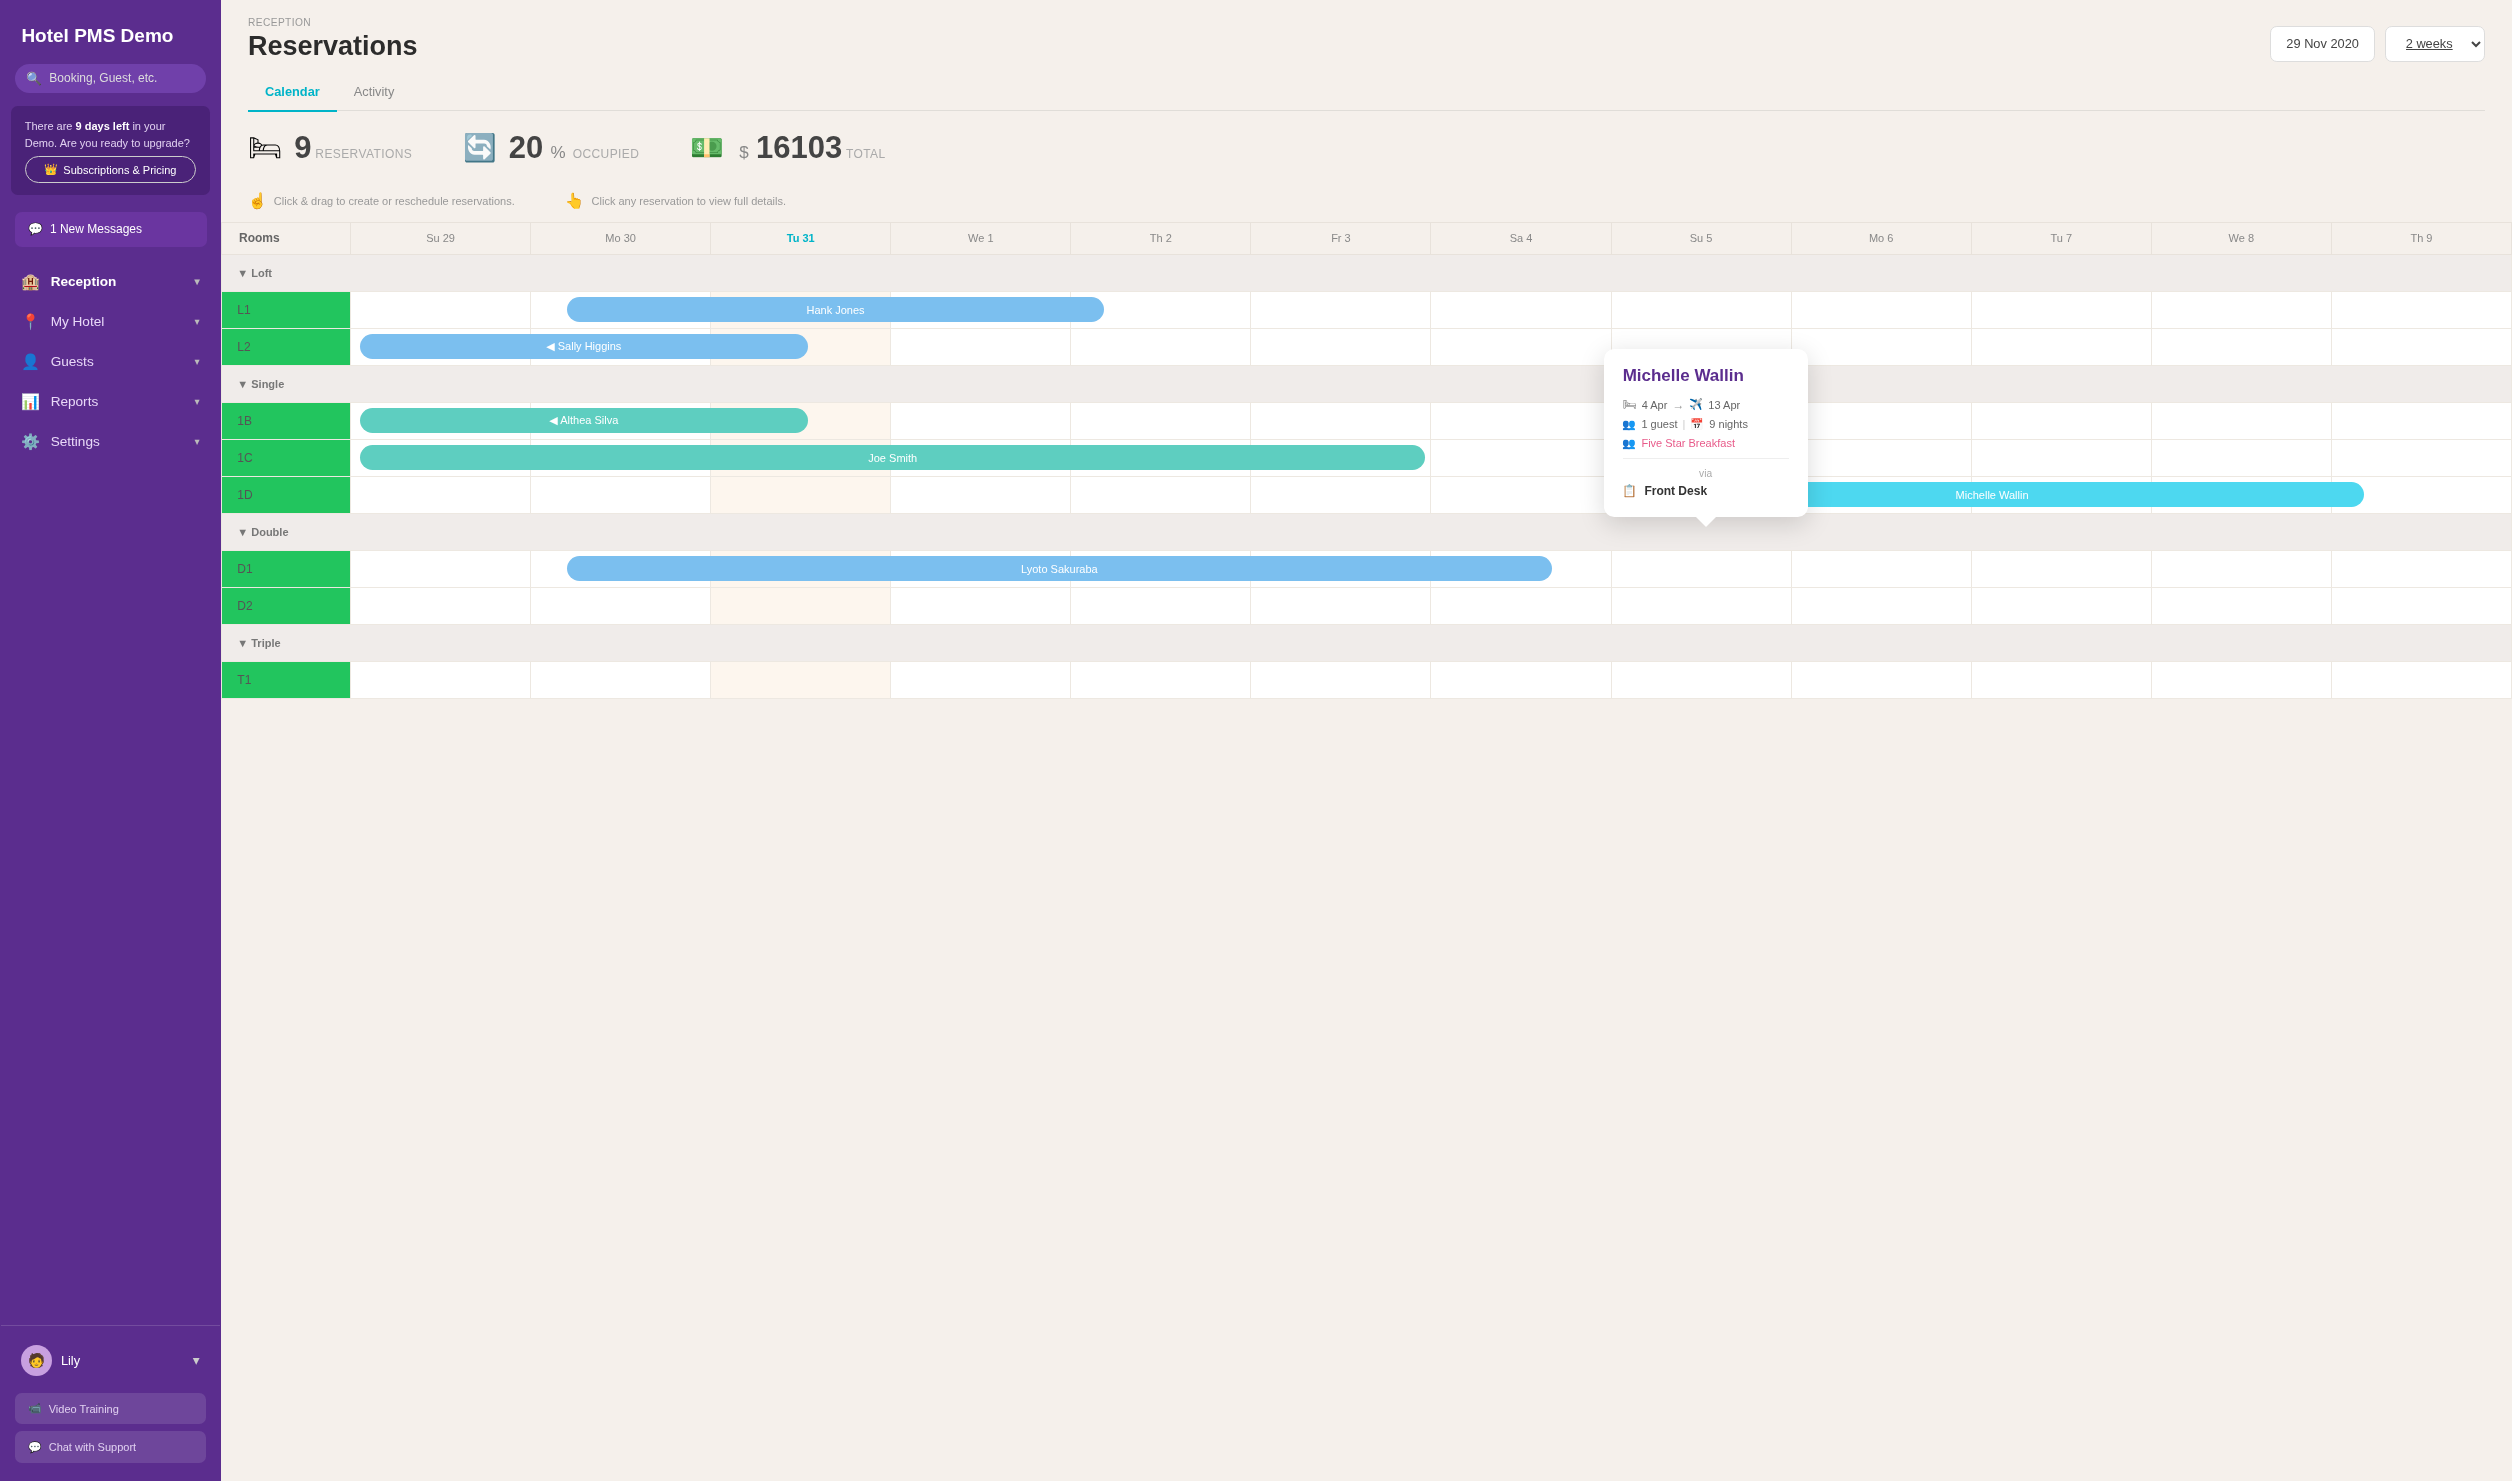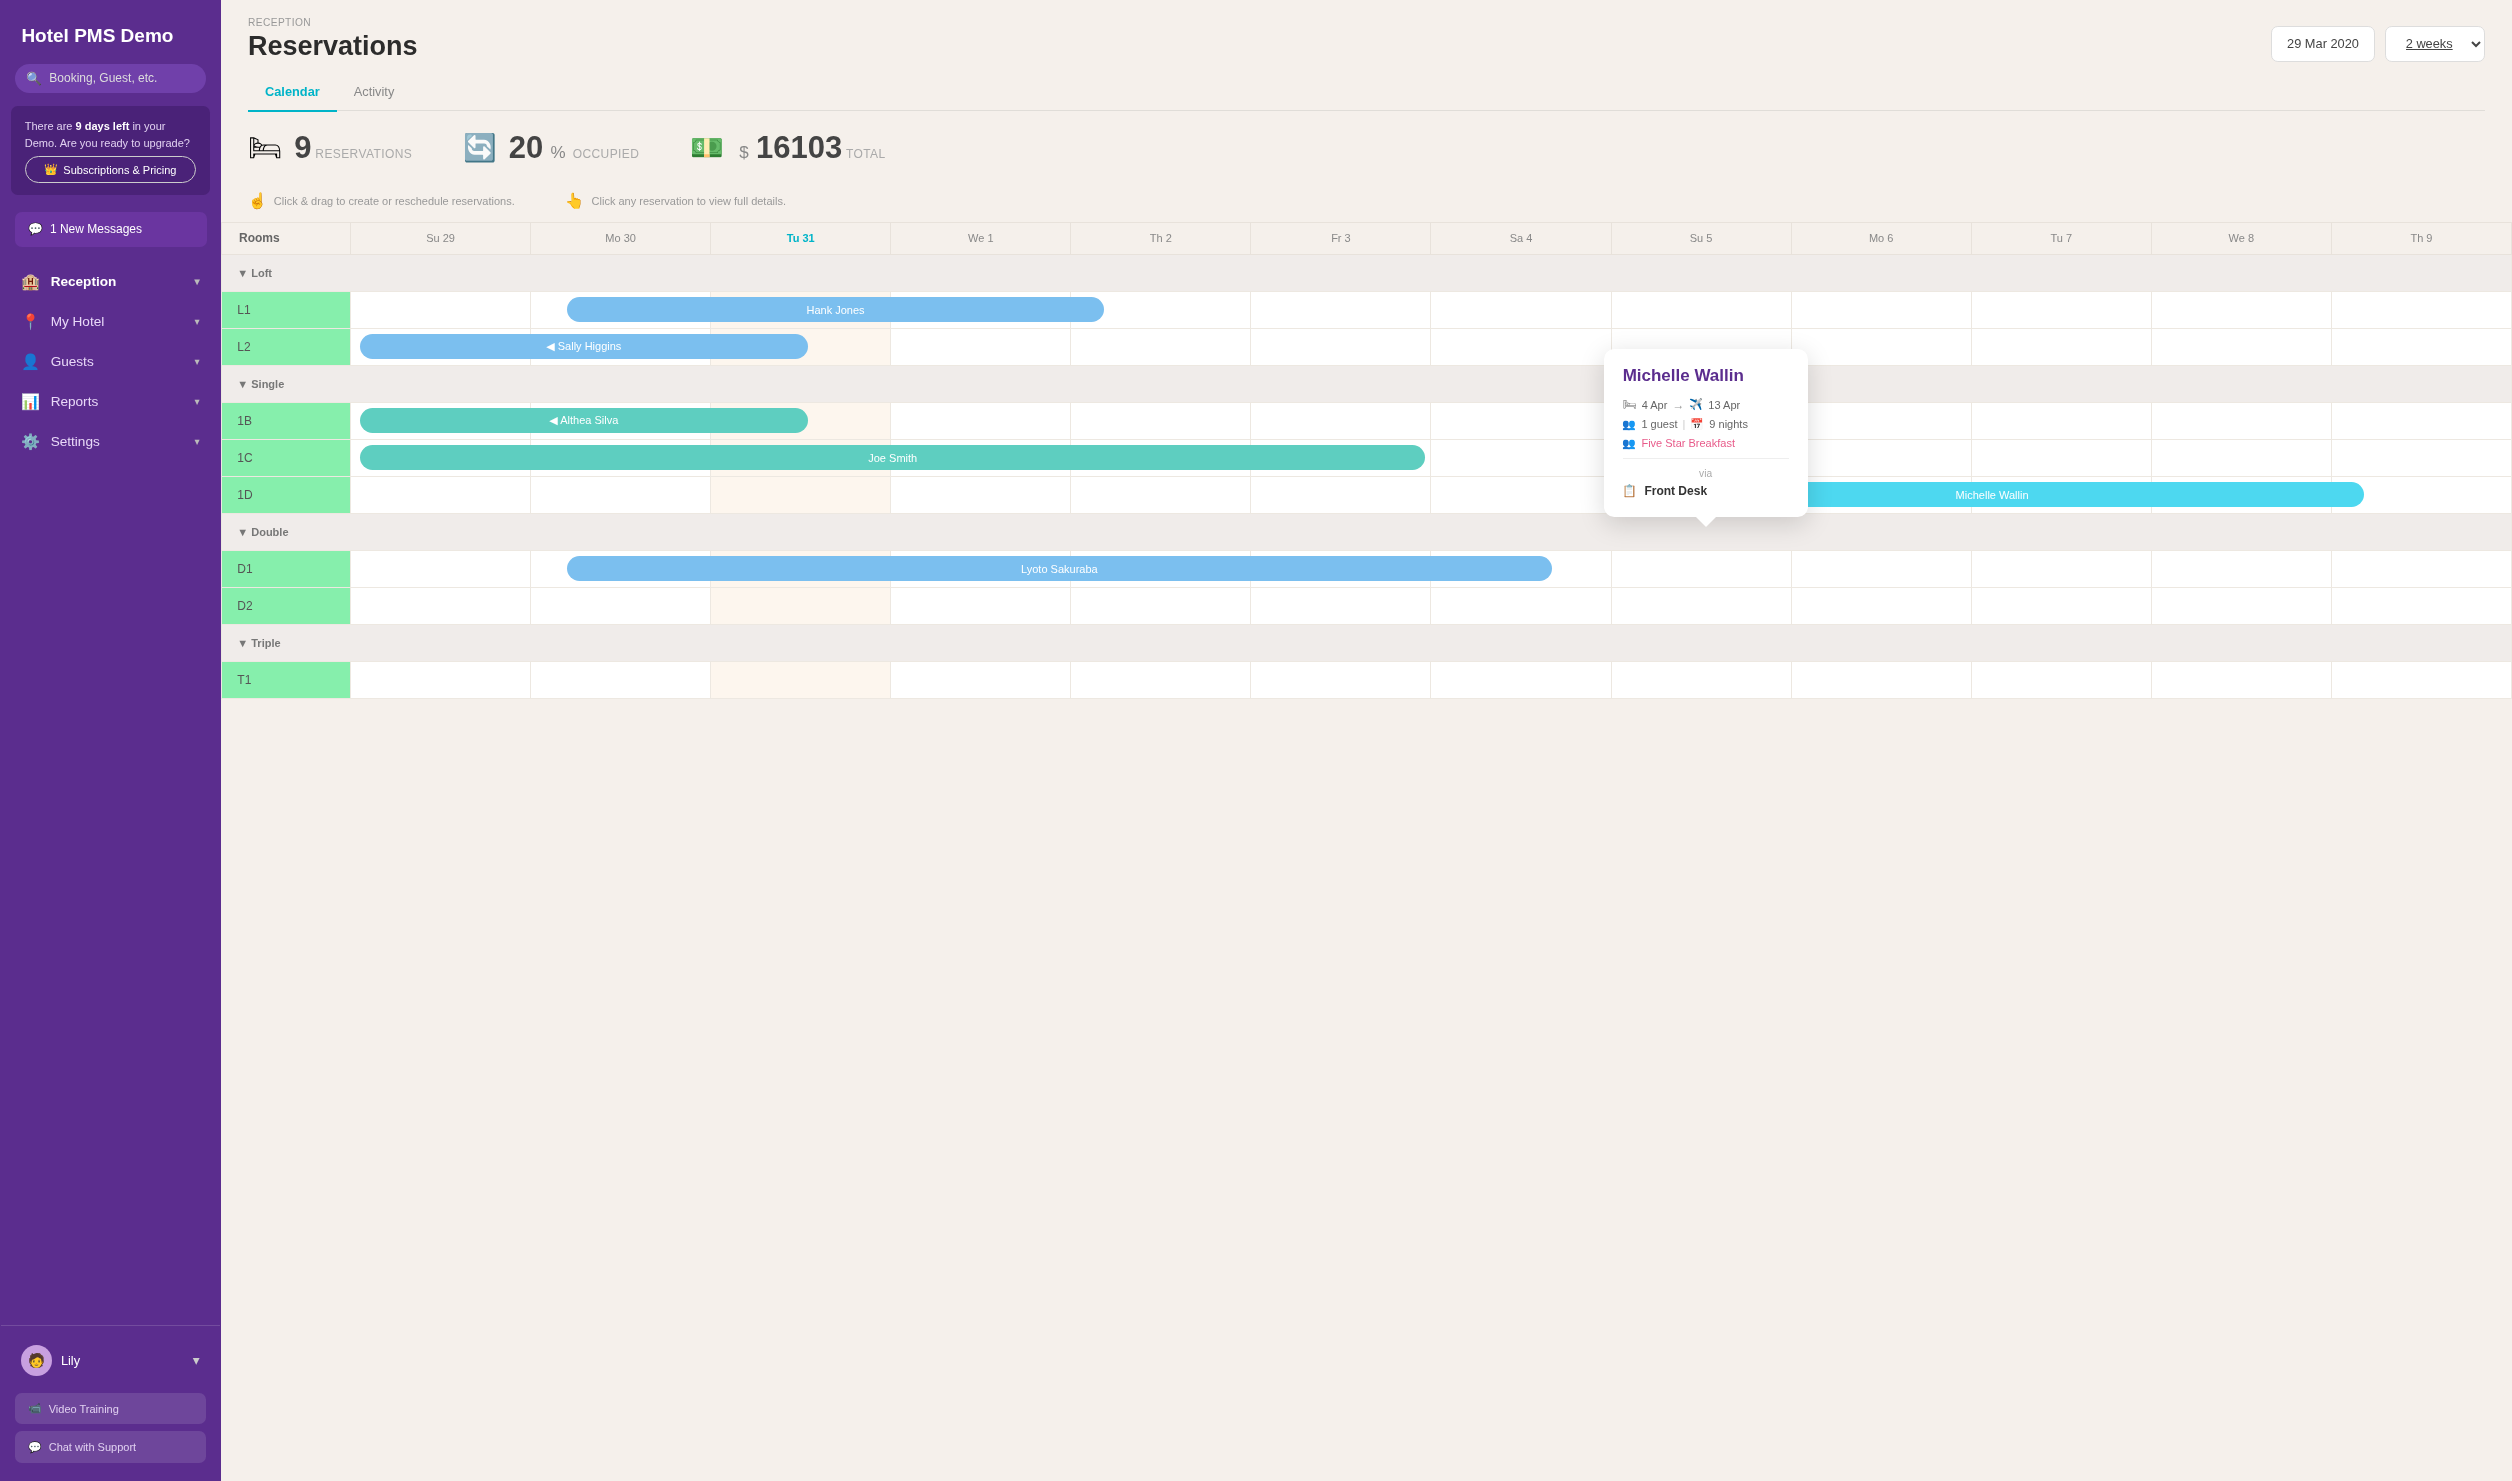--- a/index.html
+++ b/index.html
@@ -278,21 +278,21 @@
     }
     .calendar-table tbody td {
       border: 0.9px solid #ede8e1;
       height: 37px;
       position: relative;
     }
     .calendar-table tbody td.rooms-cell {
       padding-left: 15.3px;
       font-size: 12px;
       color: #555;
-      background: #86efac;
+      background: #22c55e;
       white-space: nowrap;
     }
     .calendar-table tbody tr.group-row td {
       background: #f0ecea;
       padding: 6.8px 15.3px;
       font-size: 11px;
       color: #777;
       font-weight: 600;
     }
     .cal-cell {
@@ -459,21 +459,21 @@
 </div>
 
 <div id="main">
   <div class="header-area">
     <div style="display:flex; justify-content:space-between; align-items:flex-start;">
       <div>
         <div class="breadcrumb">RECEPTION</div>
         <div class="page-title">Reservations</div>
       </div>
       <div style="display:flex; gap:10.2px; padding-top:8.5px;">
-        <button class="date-picker-btn">29 Mar 2020</button>
+        <button class="date-picker-btn">29 Nov 2020</button>
         <select class="week-select">
           <option>2 weeks</option>
           <option>1 week</option>
           <option>1 month</option>
         </select>
       </div>
     </div>
     <div class="tabs">
       <div class="tab active">Calendar</div>
       <div class="tab">Activity</div>

